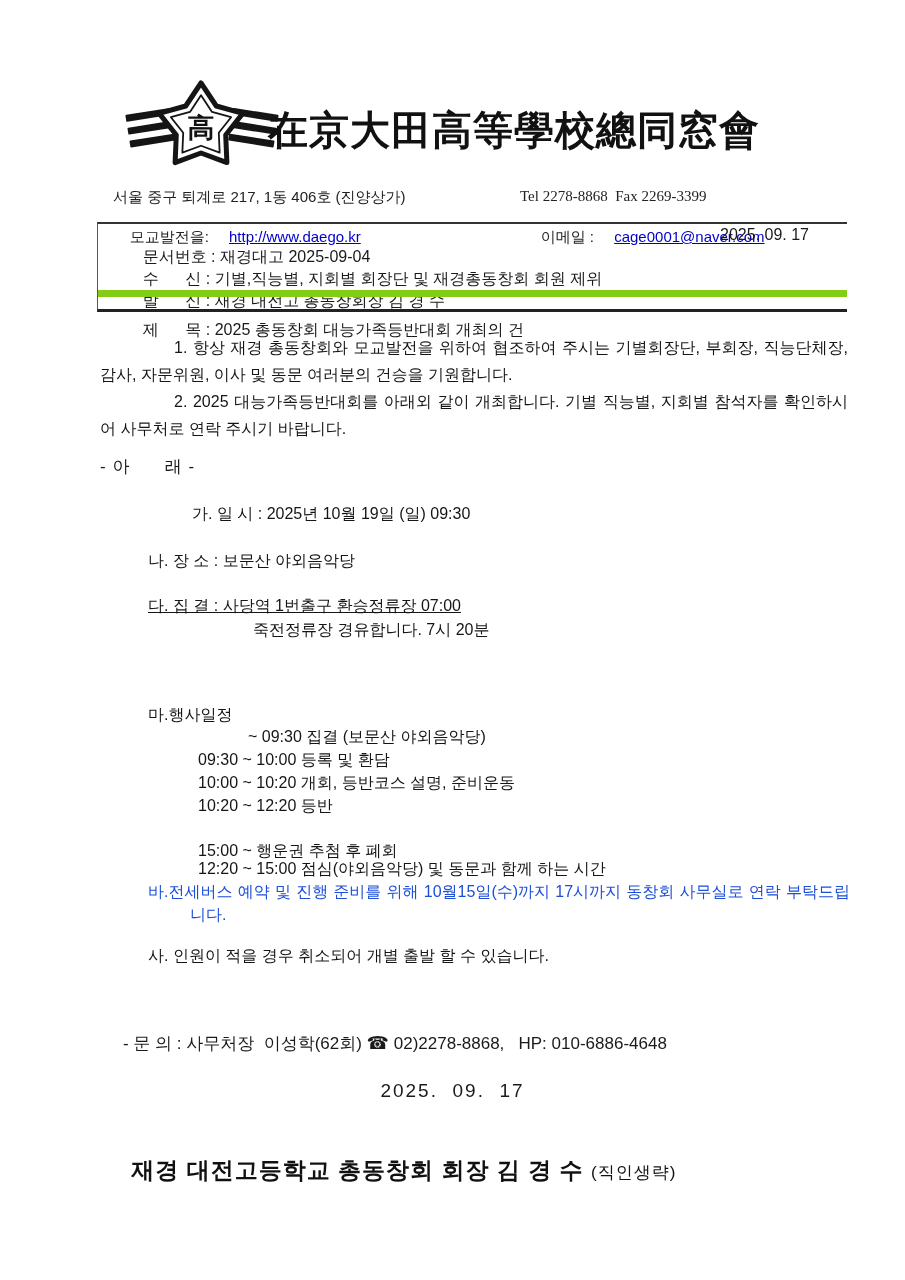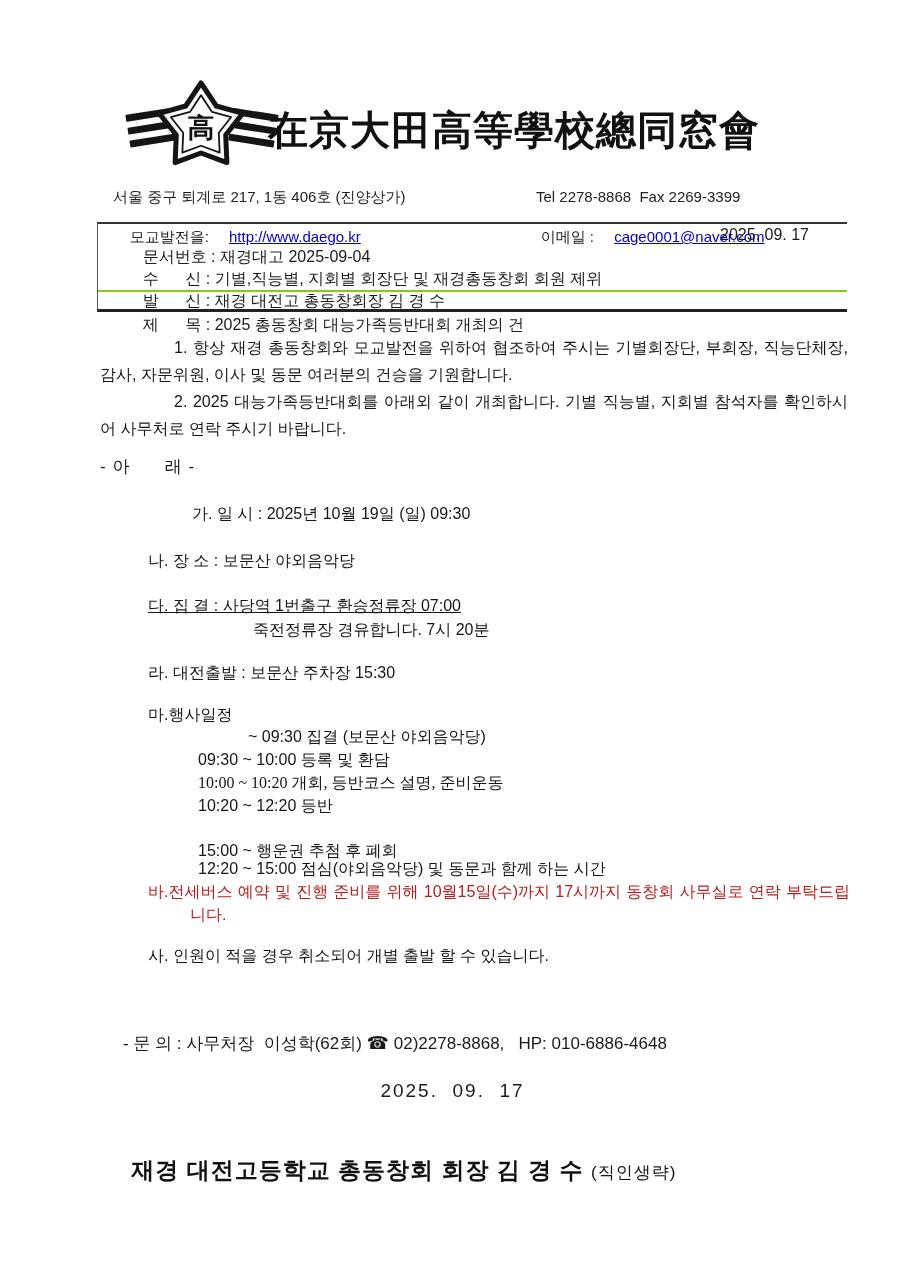--- a/index.html
+++ b/index.html
@@ -27,39 +27,39 @@
   a.doc-link { color:#0000c8; text-decoration:underline; cursor:pointer;margin-left:16px; }
 
   
   .doc-table {
     position:absolute; left:97px; top:222px; width:750px; height:90px;
     border-top:2px solid #333;
     border-bottom:3px solid #222;
     border-left:1px solid #555;
   }
   .doc-row { position:relative; height:22px; line-height:22px; font-size:16px; padding-left:18px; white-space:pre; }
-  .doc-row.subject { border-top:2px solid #84cc16; }
+  .doc-row.subject { border-top:7px solid #84cc16; }
   .doc-label { white-space:pre; }
   .doc-date { position:absolute; right:38px; top:0; white-space:pre; }
 
   
   .body-paras {
     position:absolute; left:100px; top:334px; width:748px;
     font-size:16px; line-height:27px; text-align:justify; color:#151515;
   }
   .body-paras p { text-indent:74px; }
   .below-divider {
     position:absolute; left:100px; top:455px; width:748px;
     text-align:left; font-size:17px; white-space:pre; letter-spacing:1px;
   }
   .item { font-size:16px; color:#151515; }
   .ba-para {
     position:absolute; left:148px; top:880px; width:702px;
     font-size:16px; line-height:23px; text-align:justify;
-    padding-left:42px; text-indent:-42px; color:#b91c1c;
+    padding-left:42px; text-indent:-42px; color:#1d4ed8;
   }
   
   .inquiry { position:absolute; left:104px; top:1012px; font-size:17px; white-space:pre; }
   .phone-glyph { font-size:18px; }
   .doc-date-footer {
     position:absolute; left:0; top:1080px; width:905px;
     text-align:center; font-size:19px; letter-spacing:2px; white-space:pre;
   }
   .signature {
     position:absolute; left:0; top:1128px; width:778px;
@@ -87,21 +87,21 @@
       </g>
       <polygon points="77,3 92.3,26 118.8,33.4 101.7,55 102.9,82.6 77,73 51.1,82.6 52.3,55 35.2,33.4 61.7,26" fill="#ffffff" stroke="#151515" stroke-width="5" stroke-linejoin="round"></polygon>
       <polygon points="77,3 92.3,26 118.8,33.4 101.7,55 102.9,82.6 77,73 51.1,82.6 52.3,55 35.2,33.4 61.7,26" transform="translate(77 47) scale(0.72) translate(-77 -47)" fill="none" stroke="#151515" stroke-width="2.5" stroke-linejoin="round"></polygon>
       <text x="77" y="57" text-anchor="middle" font-family="Liberation Serif, DejaVu Serif, serif" font-size="27" font-weight="bold" fill="#111">高</text>
     </svg>
   </div>
 
   <div class="org-title">在京大田高等學校總同窓會</div>
 
   <div class="abs contact" style="left:113px; top:188px;">서울 중구 퇴계로 217, 1동 406호 (진양상가)</div>
-  <div class="abs contact" style="left:536px; top:188px;">Tel 2278-8868  Fax 2269-3399</div>
+  <div class="abs contact" style="left:520px; top:188px;font-family:Liberation Serif, serif;">Tel 2278-8868  Fax 2269-3399</div>
   <div class="abs contact" style="left:113px; top:211px;">
     <span>모교발전을: </span><a class="doc-link">http://www.daego.kr</a>
   </div>
   <div class="abs contact" style="left:524px; top:211px;">
     <span>이메일 : </span><a class="doc-link">cage0001@naver.com</a>
   </div>
 
   <div class="doc-table">
     <div class="doc-row">
       <span class="doc-label">문서번호 : </span><span>재경대고 2025-09-04</span>
@@ -122,26 +122,25 @@
     <p>1. 항상 재경 총동창회와 모교발전을 위하여 협조하여 주시는 기별회장단, 부회장, 직능단체장, 감사, 자문위원, 이사 및 동문 여러분의 건승을 기원합니다.</p>
     <p>2. 2025 대능가족등반대회를 아래외 같이 개최합니다. 기별 직능별, 지회별 참석자를 확인하시어 사무처로 연락 주시기 바랍니다.</p>
   </div>
 
   <div class="below-divider">- 아      래 -</div>
 
   <div class="abs item" style="left:148px; top:504px;margin-left:44px;">가. 일 시 : 2025년 10월 19일 (일) 09:30</div>
   <div class="abs item" style="left:148px; top:551px;">나. 장 소 : 보문산 야외음악당</div>
   <div class="abs item" style="left:148px; top:596px;text-decoration:underline;">다. 집 결 : 사당역 1번출구 환승정류장 07:00</div>
   <div class="abs item" style="left:253px; top:620px;">죽전정류장 경유합니다. 7시 20분</div>
-  <div class="abs item" style="left:148px; top:663px;">라. 대전출발 : 보문산 주차장 15:30</div>
   <div class="abs item" style="left:148px; top:705px;">마.행사일정</div>
 
   <div class="abs item" style="left:248px; top:727px;">~ 09:30 집결 (보문산 야외음악당)</div>
   <div class="abs item" style="left:198px; top:750px;">09:30 ~ 10:00 등록 및 환담</div>
-  <div class="abs item" style="left:198px; top:773px;font-family:Liberation Serif, serif;">10:00 ~ 10:20 개회, 등반코스 설명, 준비운동</div>
+  <div class="abs item" style="left:198px; top:773px;">10:00 ~ 10:20 개회, 등반코스 설명, 준비운동</div>
   <div class="abs item" style="left:198px; top:796px;">10:20 ~ 12:20 등반</div>
   <div class="abs item" style="left:198px; top:859px;text-align:center;">12:20 ~ 15:00 점심(야외음악당) 및 동문과 함께 하는 시간</div>
   <div class="abs item" style="left:198px; top:841px;">15:00 ~ 행운권 추첨 후 폐회</div>
 
   <div class="ba-para">바.전세버스 예약 및 진행 준비를 위해 10월15일(수)까지 17시까지 동창회 사무실로 연락 부탁드립니다.</div>
   <div class="abs item" style="left:148px; top:946px;">사. 인원이 적을 경우 취소되어 개별 출발 할 수 있습니다.</div>
 
   <div class="inquiry">
     <span>- 문 의 : 사무처장  이성학(62회) </span><span class="phone-glyph">☎</span><span> 02)2278-8868,   HP: 010-6886-4648</span>
   </div>

